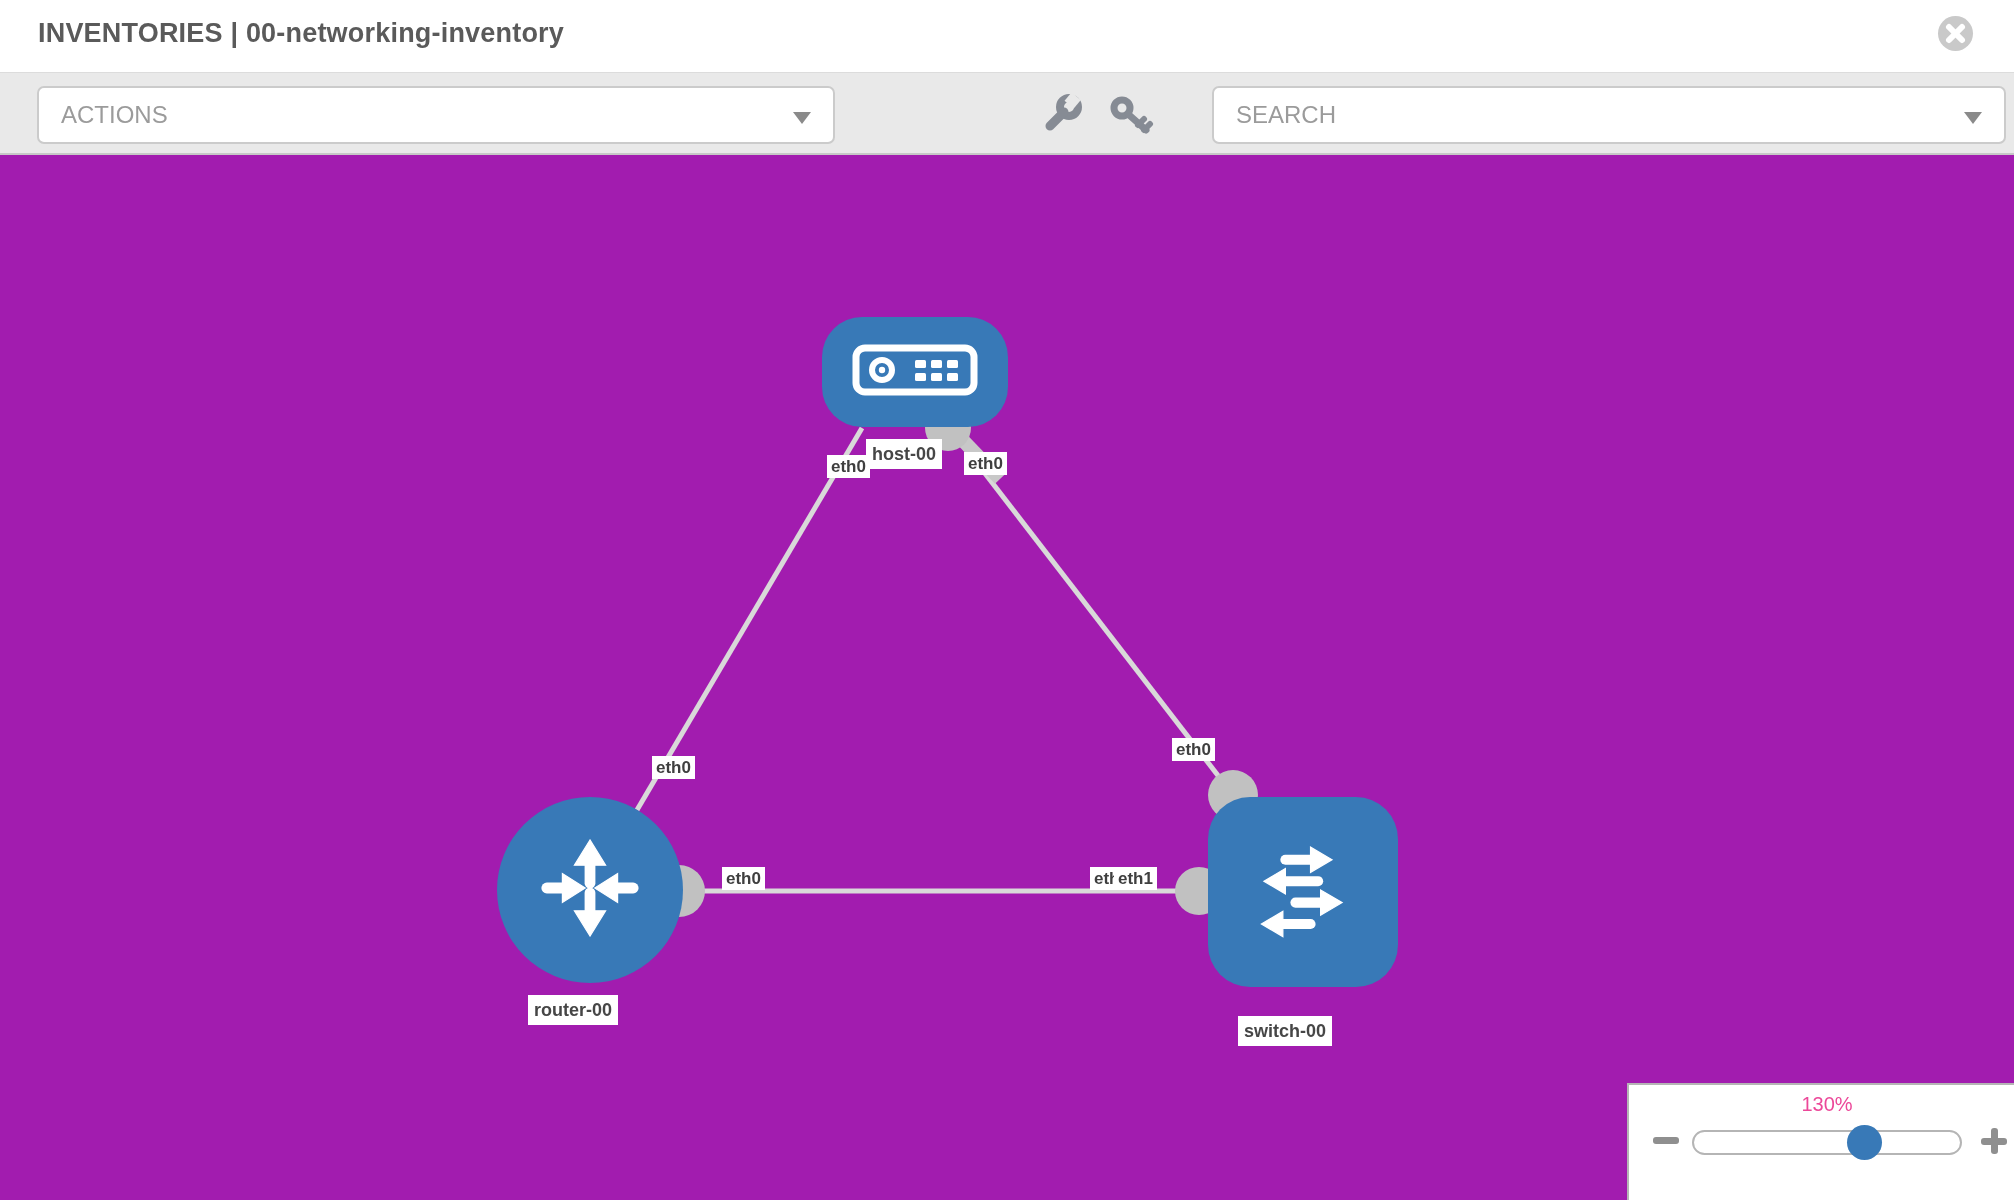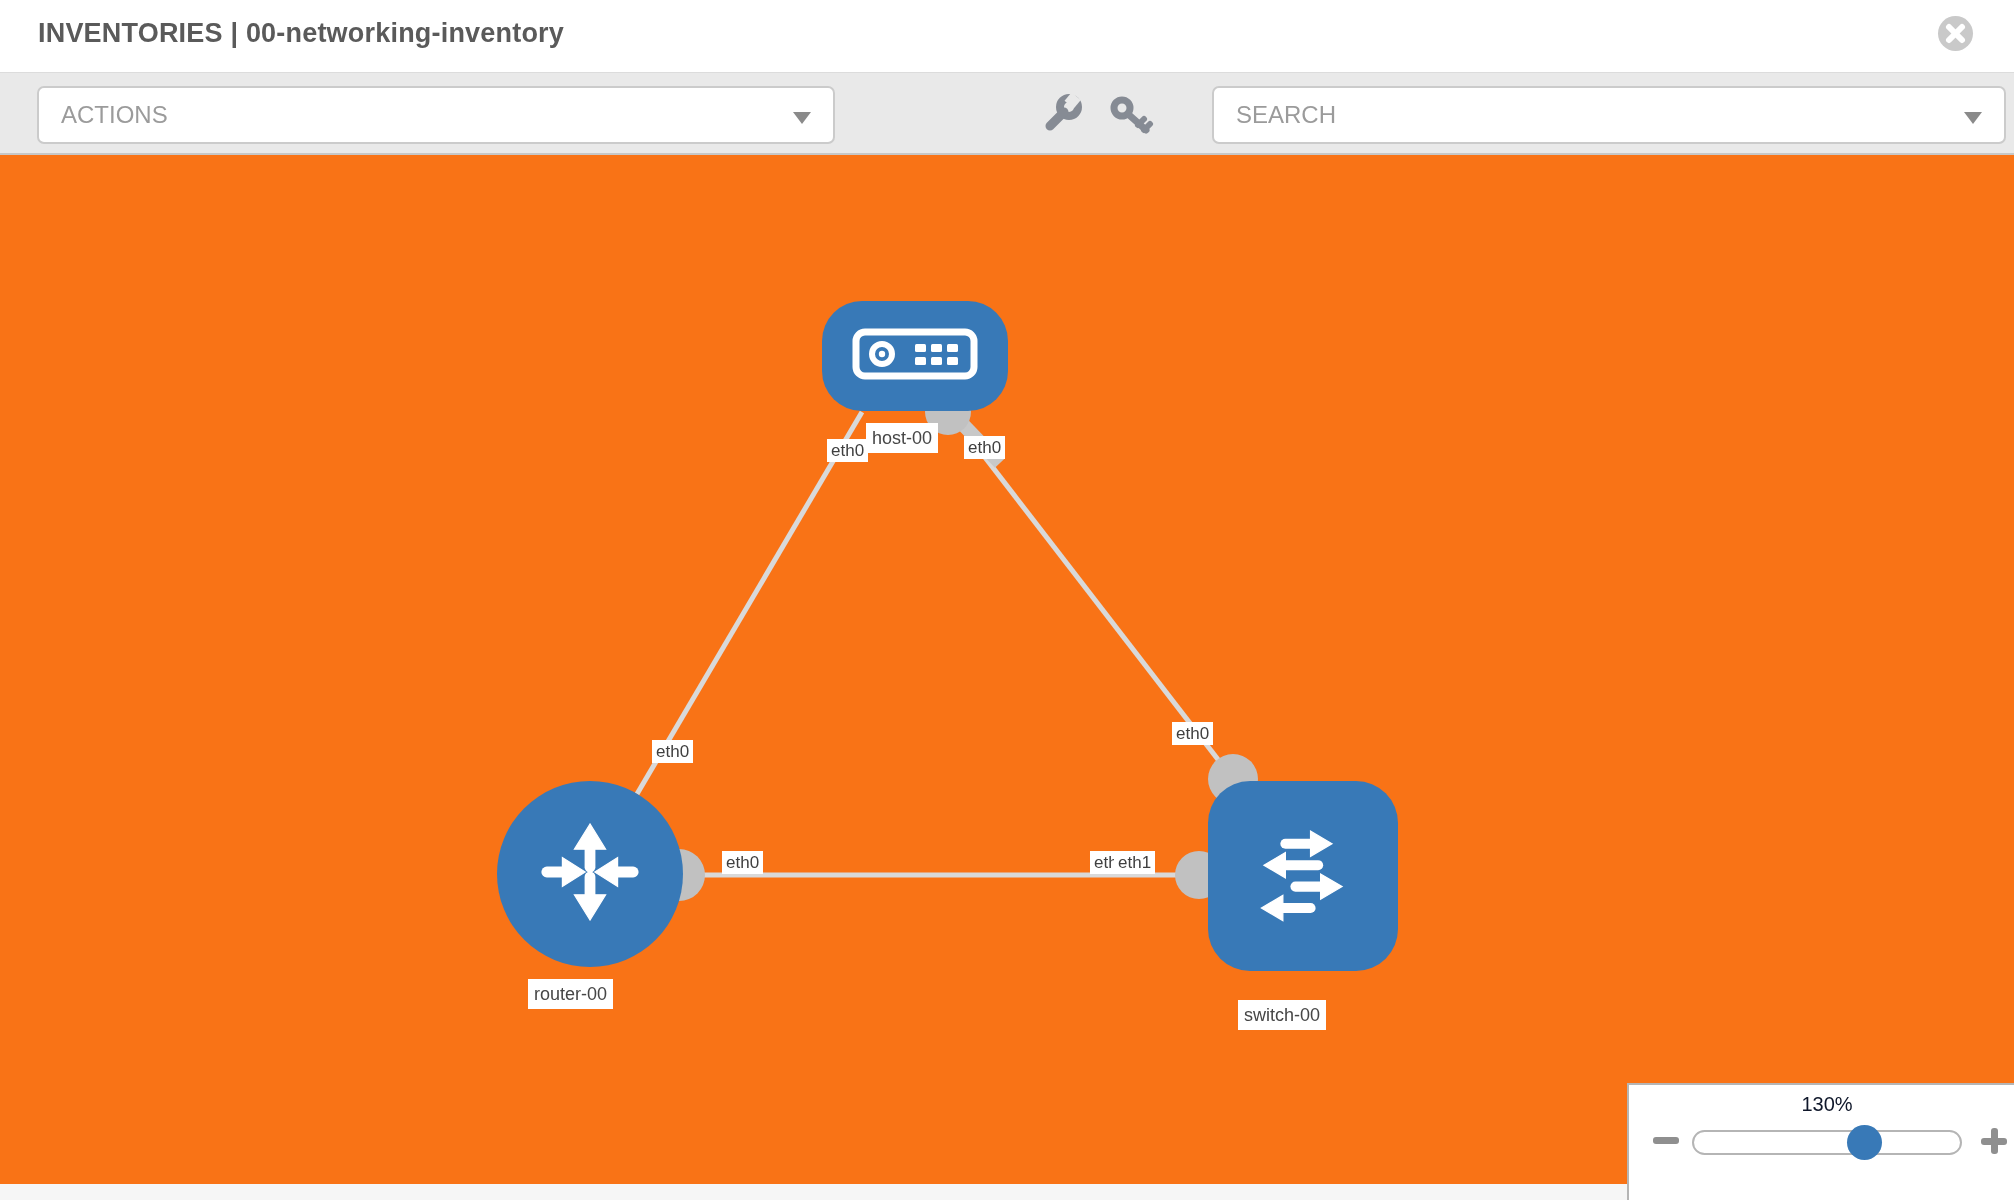--- a/index.html
+++ b/index.html
@@ -43,22 +43,22 @@
     position:absolute; right:22px; top:24px; width:0; height:0;
     border-left:9px solid transparent; border-right:9px solid transparent;
     border-top:12px solid #8a8a8a;
   }
   .tool-icon { position:absolute; cursor:pointer; }
   .tool-icon.wrench { left:1040px; top:20px; }
   .tool-icon.key    { left:1108px; top:22px; }
 
   
   .canvas {
-    position:absolute; left:0; top:139px; width:2014px; height:1045px;
-    background:#f97316; z-index:1;
+    position:absolute; left:0; top:155px; width:2014px; height:1045px;
+    background:#a21caf; z-index:1;font-weight:bold;
   }
   .edges-svg { position:absolute; left:0; top:0; z-index:1; }
 
   .node { position:absolute; z-index:2; background:#3879b7; cursor:pointer;
           display:flex; align-items:center; justify-content:center; }
   .node-host   { left:822px;  top:162px; width:186px; height:110px; border-radius:40px; }
   .node-router { left:497px;  top:642px; width:186px; height:186px; border-radius:50%; }
   .node-switch { left:1208px; top:642px; width:190px; height:190px; border-radius:42px; }
 
   .chip {
@@ -83,21 +83,21 @@
   .lbl-node-switch  { left:1238px; top:845px;margin-top:16px; }
 
   
   .zoom-panel {
     position:absolute; left:1627px; top:1083px; width:387px; height:117px;
     background:#ffffff; border-left:2px solid #b5b5b5; border-top:2px solid #b5b5b5;
     z-index:20;
   }
   .zoom-percent {
     position:absolute; left:63px; top:8px; width:270px;
-    text-align:center; font-size:20px; color:#0f172a;
+    text-align:center; font-size:20px; color:#ec4899;
   }
   .zoom-minus { position:absolute; left:24px;  top:52px; width:26px; height:7px;
                 background:#8f8f8f; border-radius:3px; cursor:pointer; }
   .zoom-plus  { position:absolute; left:352px; top:43px; width:26px; height:26px; cursor:pointer; }
   .zoom-plus .ph { position:absolute; left:0; top:10px; width:26px; height:7px;
                    background:#8f8f8f; border-radius:3px; }
   .zoom-plus .pv { position:absolute; left:10px; top:0; width:7px; height:26px;
                    background:#8f8f8f; border-radius:3px; }
   .zoom-track {
     position:absolute; left:63px; top:45px; width:270px; height:25px;

